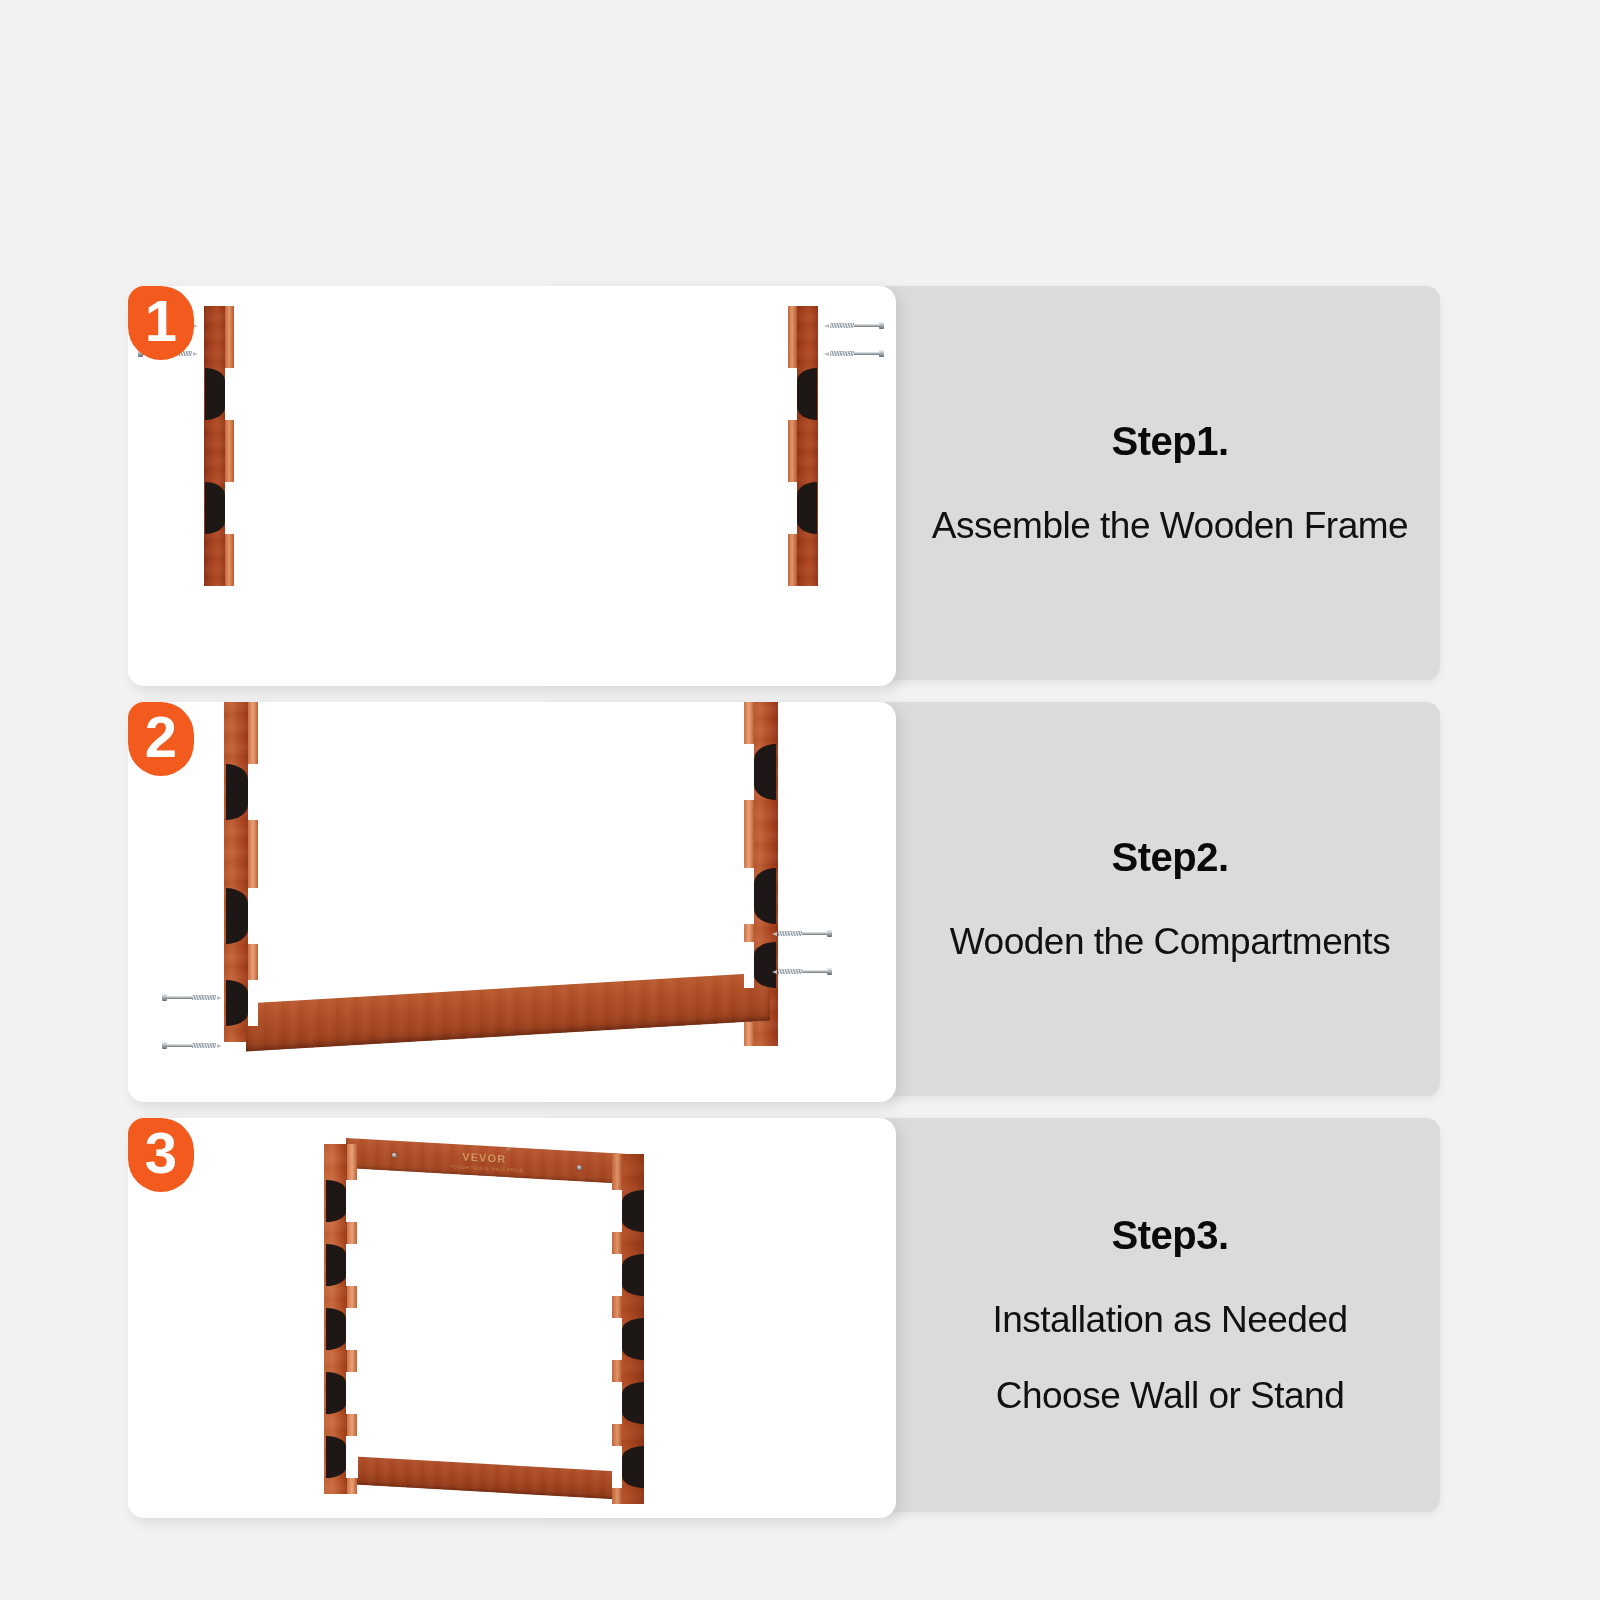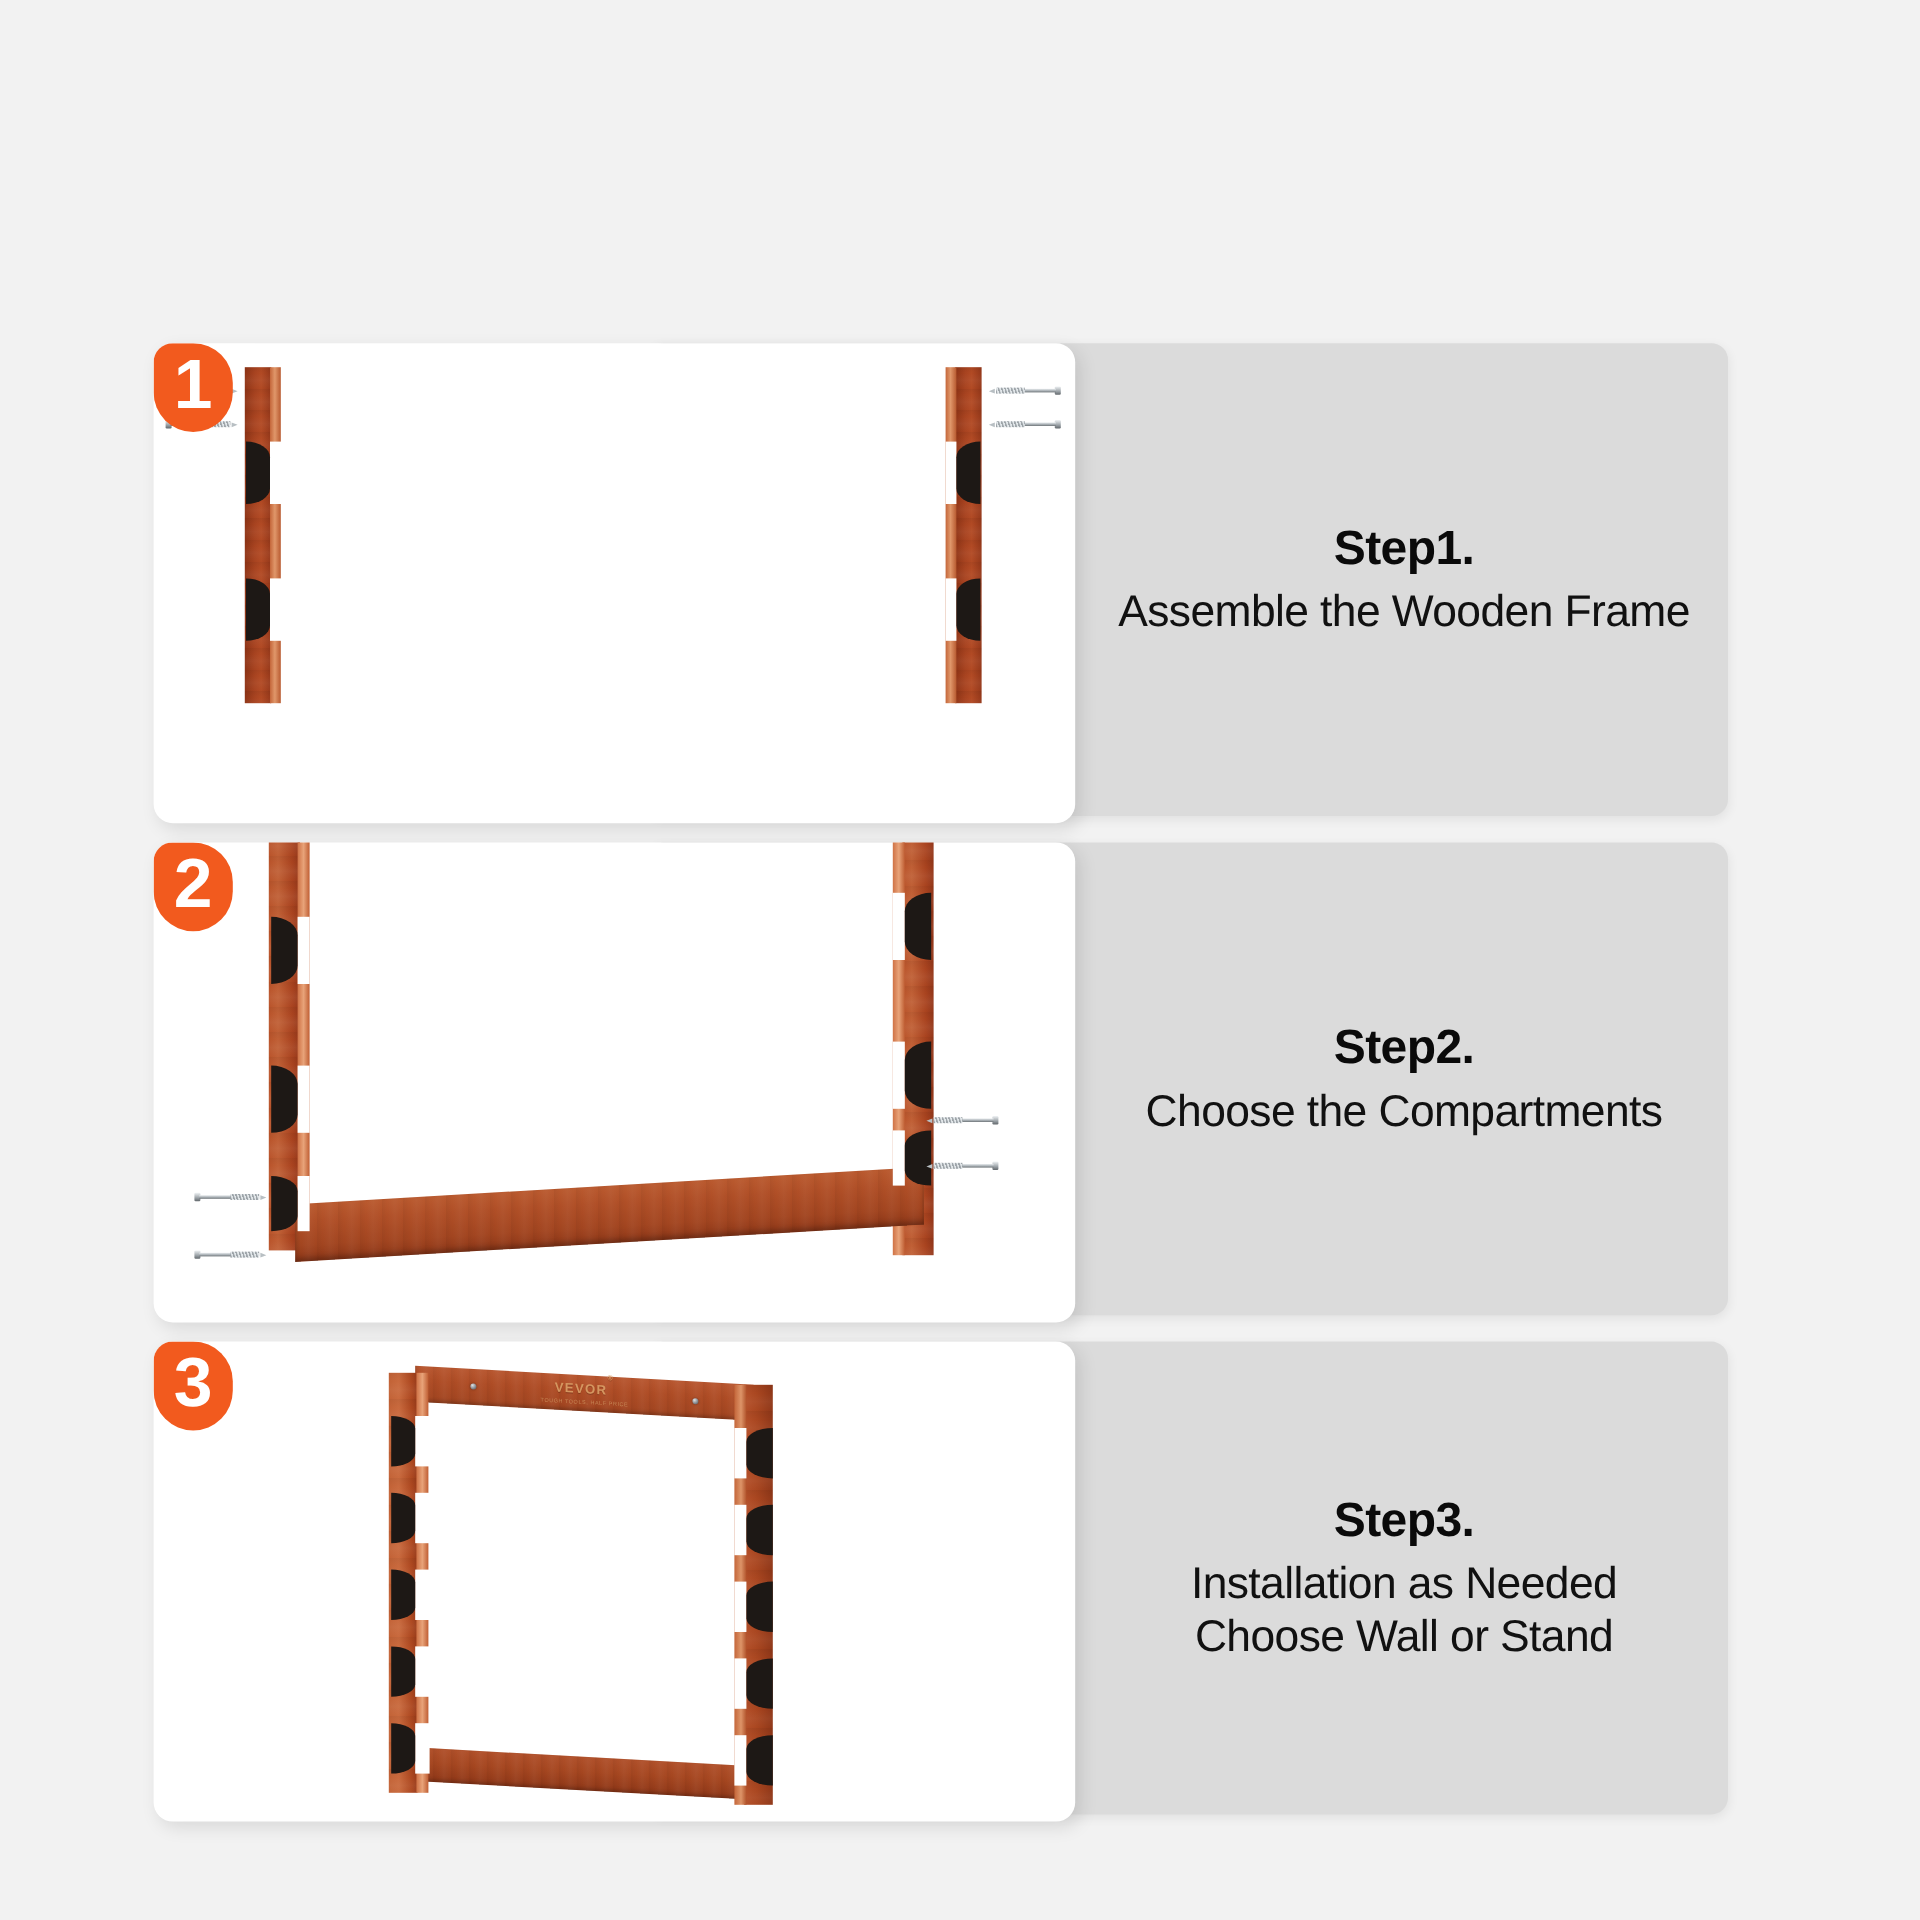--- a/index.html
+++ b/index.html
@@ -91,20 +91,21 @@
     color: #0a0a0a;
     letter-spacing: -0.5px;
     margin-bottom: 8px;
   }
   .step-desc {
     font-size: 37px;
     font-weight: 400;
     color: #111;
     line-height: 1.17;
     letter-spacing: -0.5px;
+    margin-top: 32px;
   }
 
   
   .white-card {
     position: absolute;
     left: 128px;
     top: 0;
     width: 768px;
     height: 400px;
     background: #ffffff;
@@ -390,21 +391,21 @@
 
       </div>
     </div>
   </div>
 
   <div class="row row-2">
 
     <div class="grey-panel">
       <div class="grey-inner">
         <div class="step-heading">Step2.</div>
-        <div class="step-desc">Choose the Compartments</div>
+        <div class="step-desc">Wooden the Compartments</div>
       </div>
     </div>
 
     <div class="white-card">
       <div class="badge">2</div>
 
       <div class="stage s2">
 
         <div class="post2" style="left:96px; top:-10px; height:350px;">
           <div class="p2face" style="left:0;"></div>

